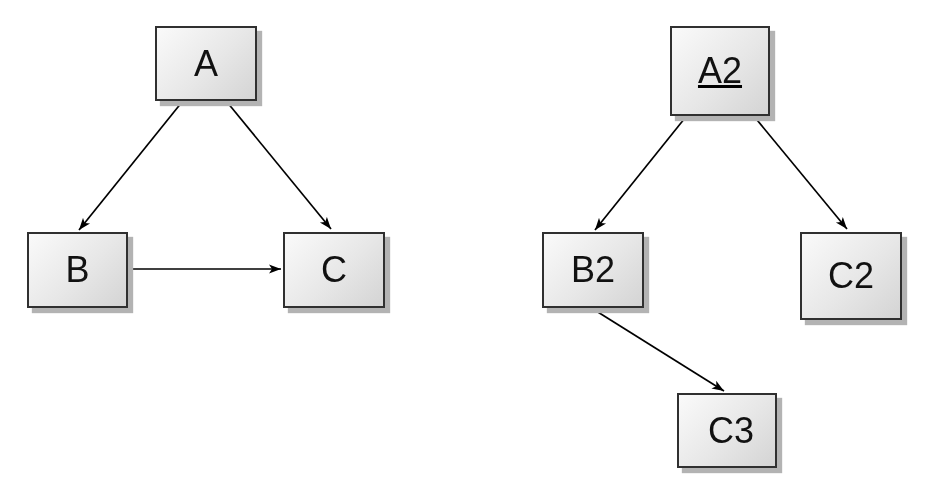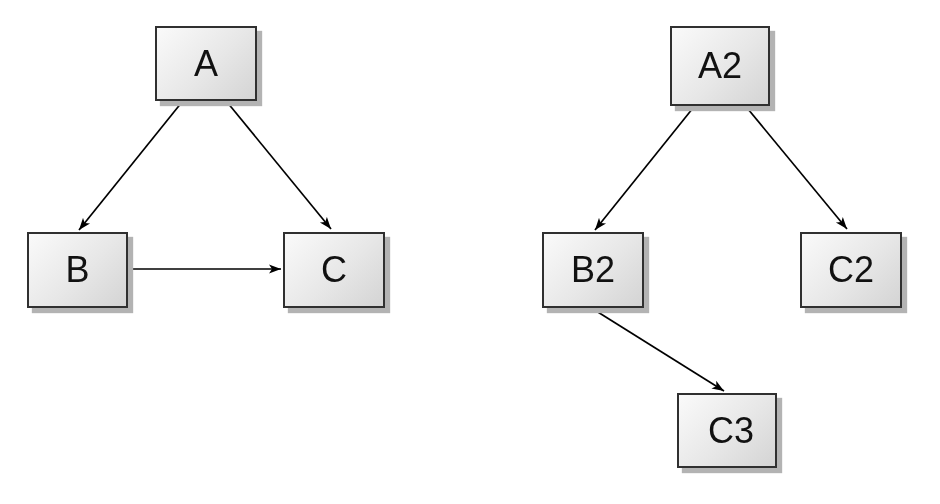--- a/index.html
+++ b/index.html
@@ -72,26 +72,26 @@
   <div id="node-layer">
       <div class="node" style="left: 155px; top: 26px; width: 102px; height: 75px;">
         <span class="node-label" style="color: rgb(17, 17, 17);">A</span>
       </div>
       <div class="node" style="left: 27px; top: 232px; width: 101px; height: 76px;">
         <span class="node-label" style="color: rgb(17, 17, 17);">B</span>
       </div>
       <div class="node" style="left: 283px; top: 232px; width: 102px; height: 76px;">
         <span class="node-label" style="color: rgb(17, 17, 17);">C</span>
       </div>
-      <div class="node" style="left: 670px; top: 26px; width: 100px; height: 80px;">
+      <div class="node" style="left: 670px; top: 26px; width: 100px; height: 90px; text-decoration: underline;">
         <span class="node-label" style="color: rgb(17, 17, 17);">A2</span>
       </div>
       <div class="node" style="left: 542px; top: 232px; width: 102px; height: 76px;">
         <span class="node-label" style="color: rgb(17, 17, 17);">B2</span>
       </div>
-      <div class="node" style="left: 800px; top: 232px; width: 102px; height: 76px;">
+      <div class="node" style="left: 800px; top: 232px; width: 102px; height: 88px;">
         <span class="node-label" style="color: rgb(17, 17, 17);">C2</span>
       </div>
       <div class="node" style="left: 677px; top: 393px; width: 100px; height: 75px;">
         <span class="node-label" style="color: rgb(17, 17, 17); margin-left: 8px;">C3</span>
       </div>
     </div>
 </div>
 
 </body></html>

